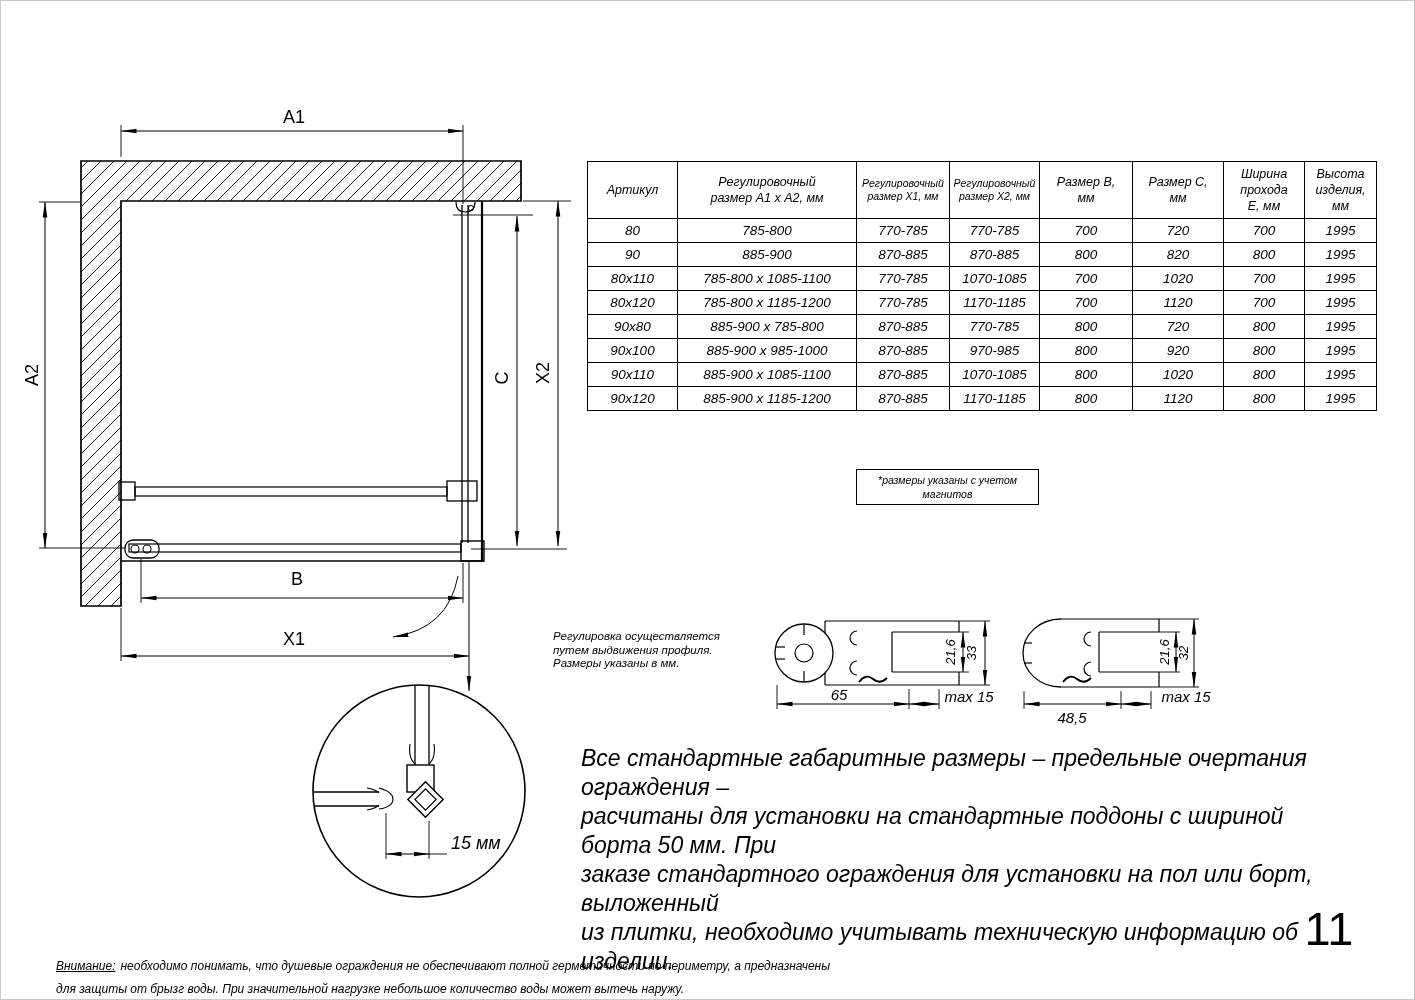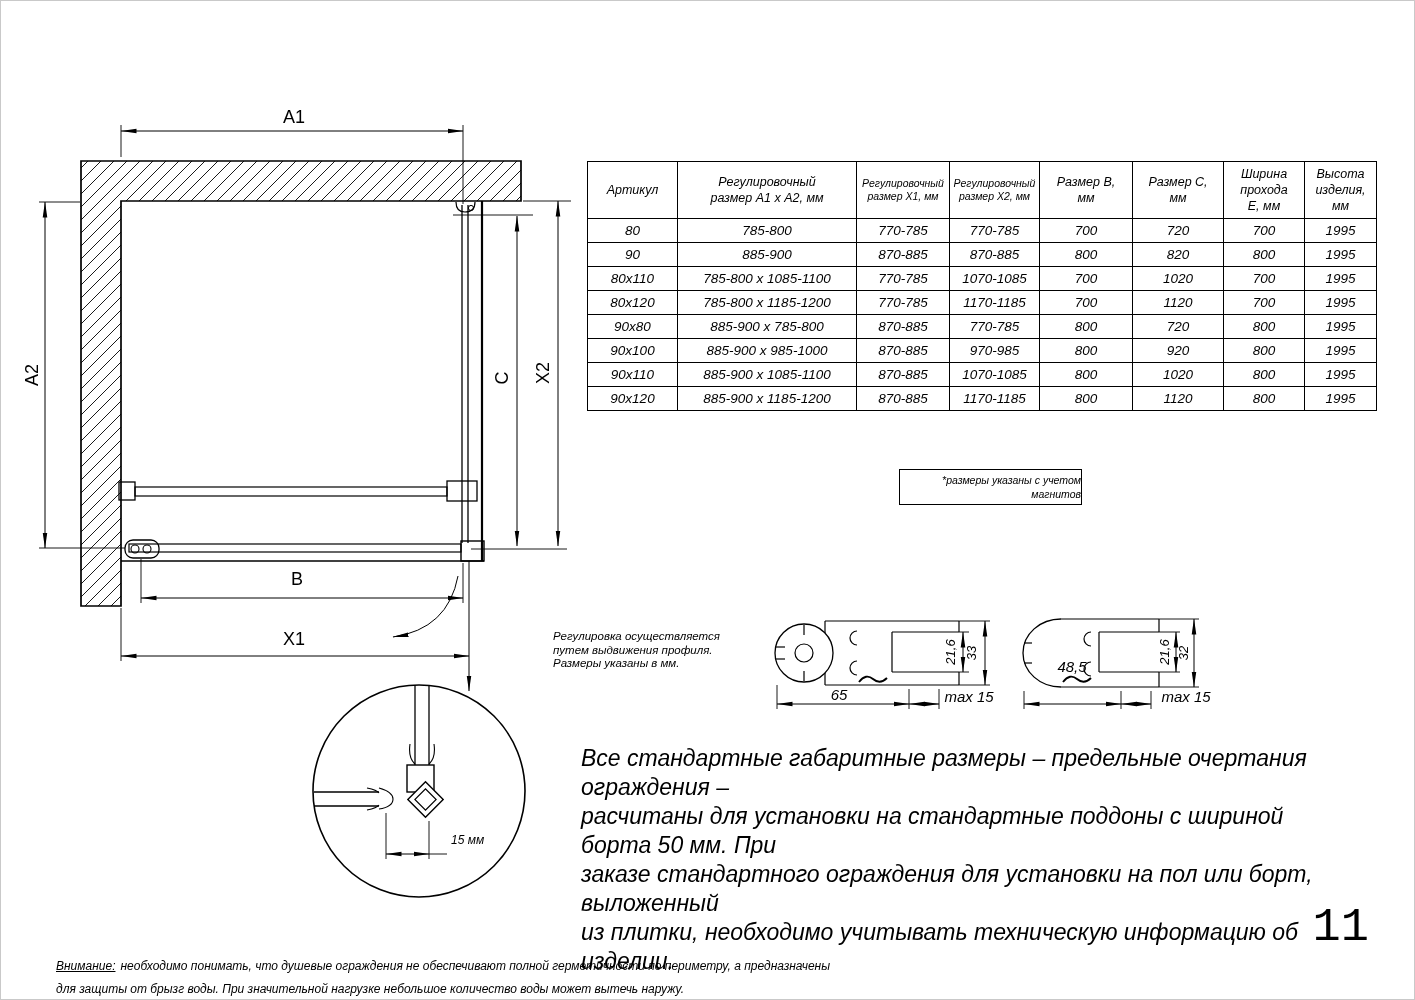--- a/index.html
+++ b/index.html
@@ -6,29 +6,29 @@
   #page{position:relative;width:1415px;height:1000px;background:#fff;overflow:hidden;
         border:1px solid #c9c9c9;box-sizing:border-box;
         font-family:"Liberation Sans",sans-serif;color:#000;}
   svg{position:absolute;left:0;top:0;}
   .lbl{position:absolute;white-space:pre-line;}
   .it{font-style:italic;}
   .dim{font-size:18px;text-align:center;}
   .rot{display:flex;align-items:center;justify-content:center;height:16px;
        transform:rotate(-90deg);transform-origin:center;}
   #title{left:58px;top:40px;font-size:27px;font-style:italic;letter-spacing:.5px;}
-  #pagenum{left:1288px;top:900px;width:80px;font-size:47px;text-align:right;font-family:Liberation Mono, monospace;}
+  #pagenum{left:1288px;top:900px;width:80px;font-size:47px;text-align:center;}
   #size-table{position:absolute;left:586px;top:160px;border-collapse:collapse;table-layout:fixed;}
   #size-table th,#size-table td{border:1px solid #000;text-align:center;vertical-align:middle;
        font-style:italic;font-weight:normal;padding:0 2px;box-sizing:border-box;}
   #size-table th{font-size:12.5px;line-height:1.28;white-space:pre-line;height:57px;}
   #size-table th.small{font-size:10.5px;}
   #size-table td{font-size:13.5px;height:24px;}
-  #footnote{left:898px;top:468px;width:183px;height:36px;border:1px solid #000;
-       box-sizing:border-box;font-size:10.5px;font-style:italic;text-align:right;
+  #footnote{left:855px;top:468px;width:183px;height:36px;border:1px solid #000;
+       box-sizing:border-box;font-size:10.5px;font-style:italic;text-align:center;
        padding-top:3px;line-height:1.35;background:#fff;}
   #profile-note{left:552px;top:629px;width:186px;text-align:left;font-size:11.5px;
        font-style:italic;line-height:13.5px;}
   #description{left:580px;top:743px;width:750px;font-size:23px;font-style:italic;line-height:29px;}
   #warning{left:55px;top:931px;width:1040px;font-size:12px;font-style:italic;line-height:23px;}
   #warning .wlabel{text-decoration:underline;margin-right:5px;}
   .pdim{font-size:15px;text-align:center;}
   .pmax{font-size:15px;text-align:center;}
   .pside{font-size:13px;}
 </style>
@@ -190,27 +190,27 @@
     </g>
   </svg>
 
 
   <div class="lbl dim" style="left:270px;top:106px;width:46px">A1</div>
   <div class="lbl dim rot" style="left:9px;top:366px;width:44px">A2</div>
   <div class="lbl dim rot" style="left:479px;top:369px;width:44px">C</div>
   <div class="lbl dim rot" style="left:520px;top:364px;width:44px">X2</div>
   <div class="lbl dim" style="left:273px;top:568px;width:46px">B</div>
   <div class="lbl dim" style="left:270px;top:628px;width:46px">X1</div>
-  <div class="lbl it" style="left:450px;top:832px;width:70px;font-size:12px">15 мм</div>
+  <div class="lbl it" style="left:450px;top:832px;width:70px;font-size:18px">15 мм</div>
 
   <div class="lbl it pdim" style="left:816px;top:685px;width:44px">65</div>
   <div class="lbl it pmax" style="left:936px;top:687px;width:64px">max 15</div>
   <div class="lbl it pside rot" style="left:927px;top:643px;width:44px">21,6</div>
   <div class="lbl it pside rot" style="left:948px;top:644px;width:44px">33</div>
-  <div class="lbl it pdim" style="left:1046px;top:657px;width:50px">48,5</div>
+  <div class="lbl it pdim" style="left:1046px;top:708px;width:50px">48,5</div>
   <div class="lbl it pmax" style="left:1153px;top:687px;width:64px">max 15</div>
   <div class="lbl it pside rot" style="left:1141px;top:643px;width:44px">21,6</div>
   <div class="lbl it pside rot" style="left:1160px;top:644px;width:44px">32</div>
 
   <div class="lbl" id="profile-note">Регулировка осуществляется
 путем выдвижения профиля.
 Размеры указаны в мм.</div>
 
   <table id="size-table">
     <colgroup>

